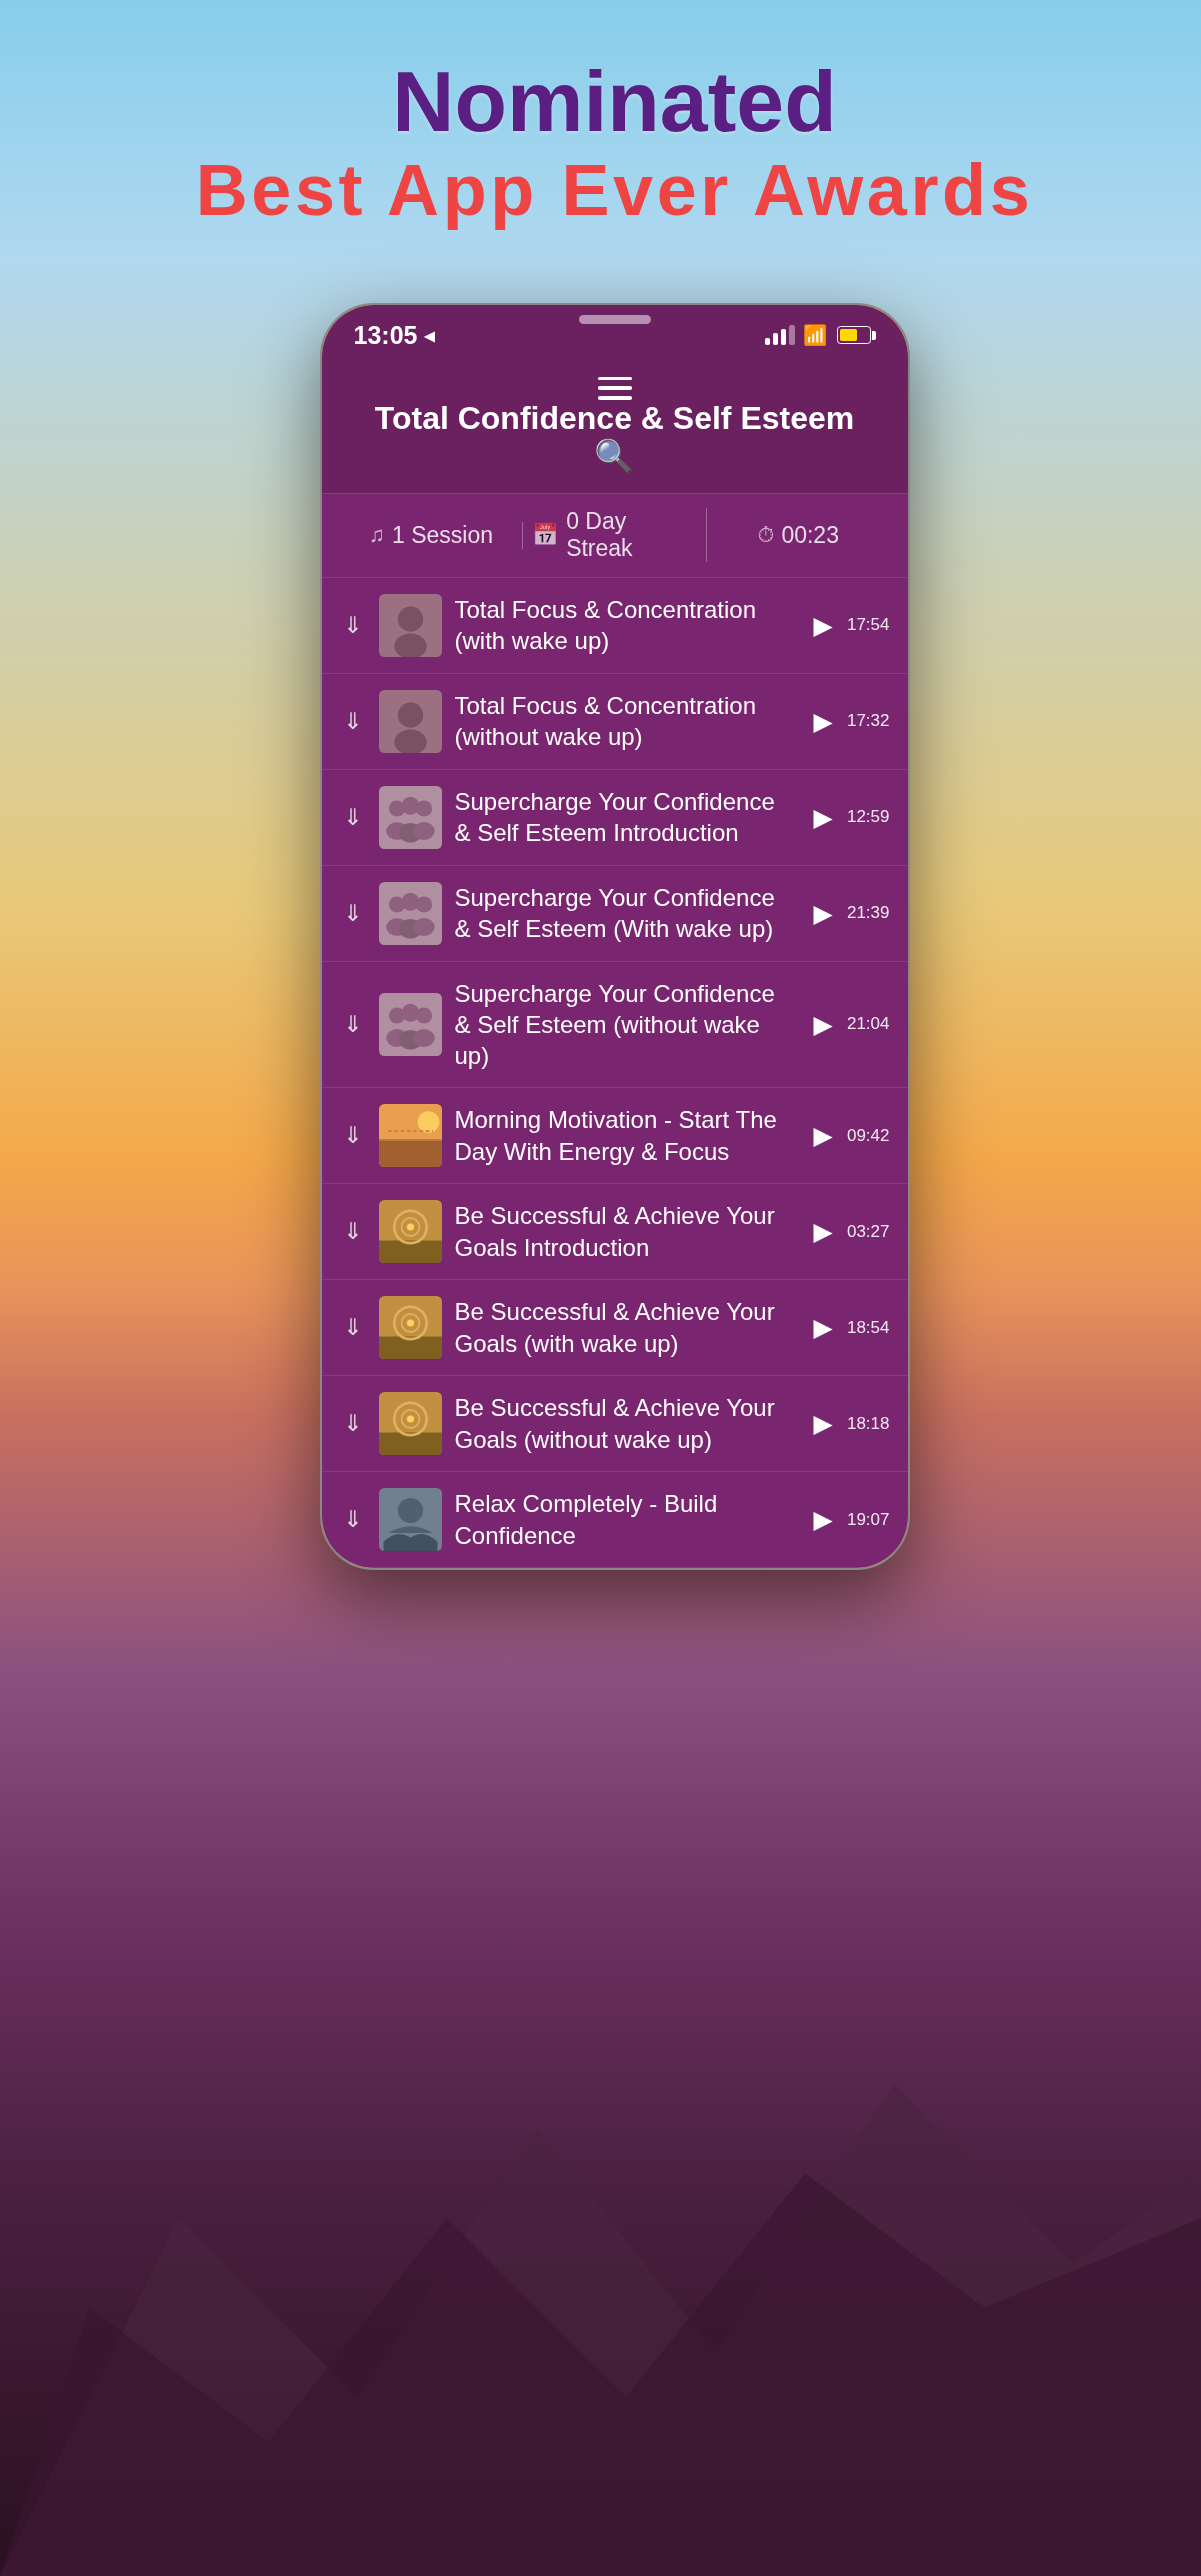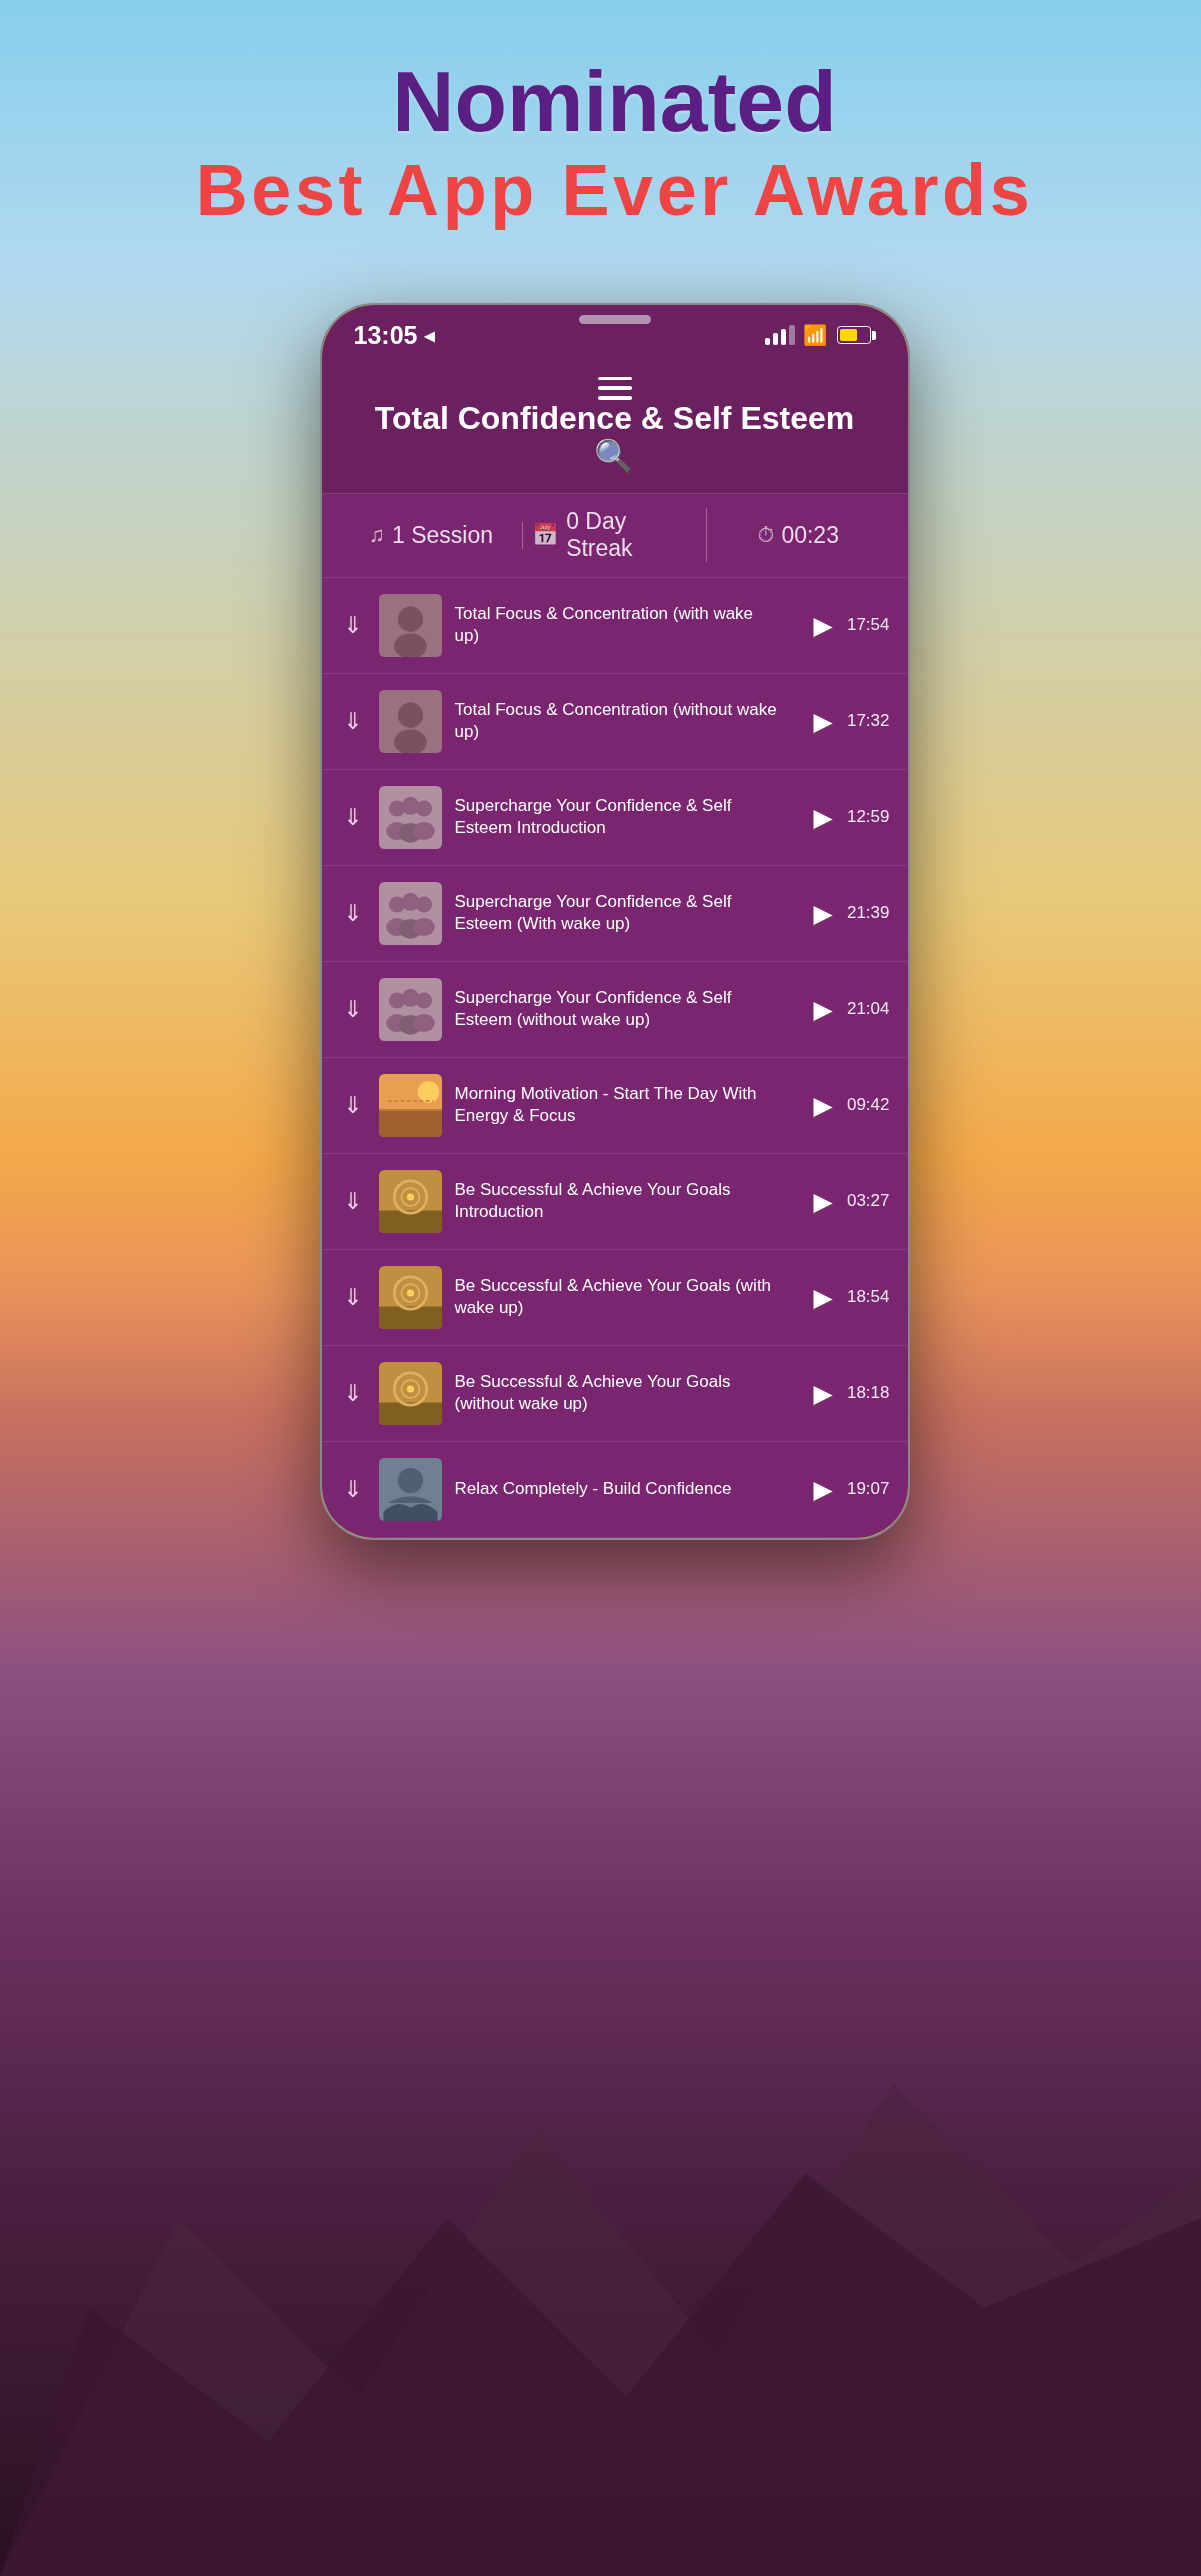--- a/index.html
+++ b/index.html
@@ -261,21 +261,21 @@
       min-width: 63px;
       flex-shrink: 0;
     }
 
     .track-info {
       flex: 1;
       color: white;
     }
 
     .track-name {
-      font-size: 17px;
+      font-size: 24px;
       font-weight: 500;
       line-height: 1.3;
     }
 
     .track-right {
       display: flex;
       align-items: center;
       gap: 14.3px;
       min-width: 98px;
       justify-content: flex-end;

